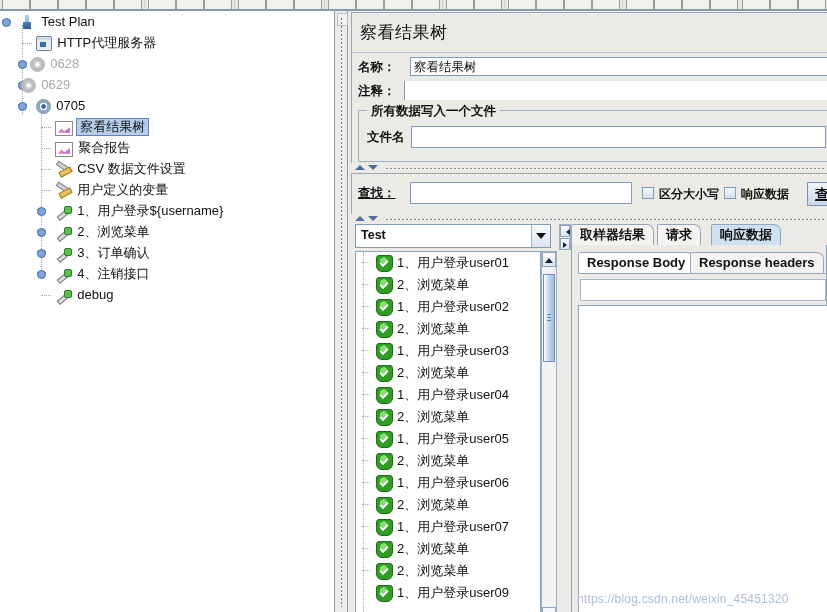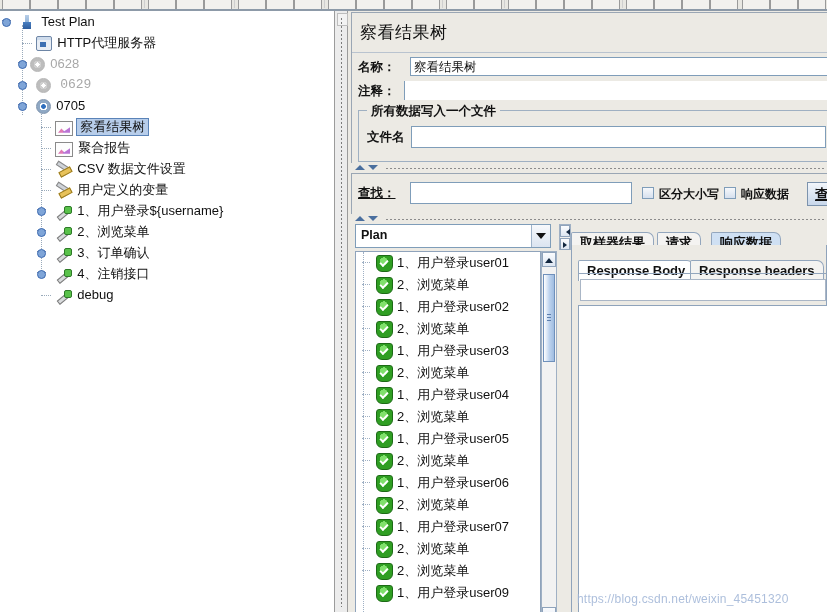--- a/index.html
+++ b/index.html
@@ -124,21 +124,21 @@
   .vscroll .thumb .grip{position:absolute;left:3px;right:3px;top:50%;margin-top:-4px;height:8px;
      background:repeating-linear-gradient(#5d7fae 0 1px,transparent 1px 3px);}
   .sbbtn{position:absolute;left:0;right:0;height:15px;background:linear-gradient(#fbfcfe,#dde6f2);
      border:1px solid #8fa3bb;box-sizing:border-box;}
   .sbbtn .ar{position:absolute;left:50%;margin-left:-4px;top:5px;width:0;height:0;}
   .sbbtn.up .ar{border-left:4px solid transparent;border-right:4px solid transparent;border-bottom:5px solid #11263f;}
   .sbbtn.dn .ar{border-left:4px solid transparent;border-right:4px solid transparent;border-top:5px solid #11263f;}
 
   
   .tabstrip{position:absolute;height:22px;}
-  .tab{position:absolute;top:8px;height:21px;line-height:20px;padding:0 8px;font-size:13px;font-weight:bold;color:#111;
+  .tab{position:absolute;top:0;height:21px;line-height:20px;padding:0 8px;font-size:13px;font-weight:bold;color:#111;
      background:#f4f3f1;border:1px solid #93a6bd;border-bottom:none;border-radius:2px 7px 0 0;box-sizing:border-box;
      white-space:nowrap;}
   .tab.sel{background:#ffffff;}
   .tab.sel2{background:#cfe0f3;}
   .tabline{position:absolute;height:1px;background:#93a6bd;}
 
   .whitebox{position:absolute;background:#fff;border:1px solid #8fa3bb;box-sizing:border-box;}
   .innerfield{position:absolute;background:#fff;border:1px solid #aab6c6;box-sizing:border-box;}
 
   .watermark{position:absolute;font-size:12px;color:#9fb4d6;opacity:.85;white-space:nowrap;letter-spacing:.2px;}
@@ -207,21 +207,21 @@
       </div>
 
       <div class="node" style="padding-left:16px;">
         <span class="handle" style="left:18px;top:6px;">
           <span class="hknob" style="left:0px;"></span>
         </span>
         <span class="ic ico-gear" style="margin-left:14px;"></span>
         <span class="lbl dim">0628</span>
       </div>
 
-      <div class="node" style="padding-left:22px;font-family:Liberation Mono, monospace;">
+      <div class="node" style="padding-left:7px;">
         <span class="handle" style="left:18px;top:6px;">
           <span class="hknob" style="left:0px;"></span>
         </span>
         <span class="ic ico-gear" style="margin-left:14px;"></span>
         <span class="lbl dim">0629</span>
       </div>
 
       <div class="node" style="padding-left:22px;">
         <span class="handle" style="left:18px;top:6px;">
           <span class="hknob" style="left:0px;"></span>
@@ -343,21 +343,21 @@
       <div class="btn" style="left:455px;top:8px;width:44px;height:24px;line-height:22px;text-decoration:underline;">查找</div>
     </div>
 
     <div class="splitbar" style="top:203px;">
       <div class="tri up"></div>
       <div class="tri dn"></div>
       <div class="dots"></div>
     </div>
 
     <div class="combo" style="left:6px;top:213px;width:196px;height:24px;">
-      <span class="val">Plan</span>
+      <span class="val">Test</span>
       <span class="arrowbox" style="height:22px;"></span>
     </div>
 
     <div class="reslist" style="left:6px;top:240px;width:186px;height:372px;">
       <div class="restrunk"></div>
       <div id="results-rows" style="position:relative;padding-left:14px;">
           <div class="resrow"><span class="dash"></span><span class="tick"></span><span>1、用户登录user01</span></div>
           <div class="resrow"><span class="dash"></span><span class="tick"></span><span>2、浏览菜单</span></div>
           <div class="resrow"><span class="dash"></span><span class="tick"></span><span>1、用户登录user02</span></div>
           <div class="resrow"><span class="dash"></span><span class="tick"></span><span>2、浏览菜单</span></div>

